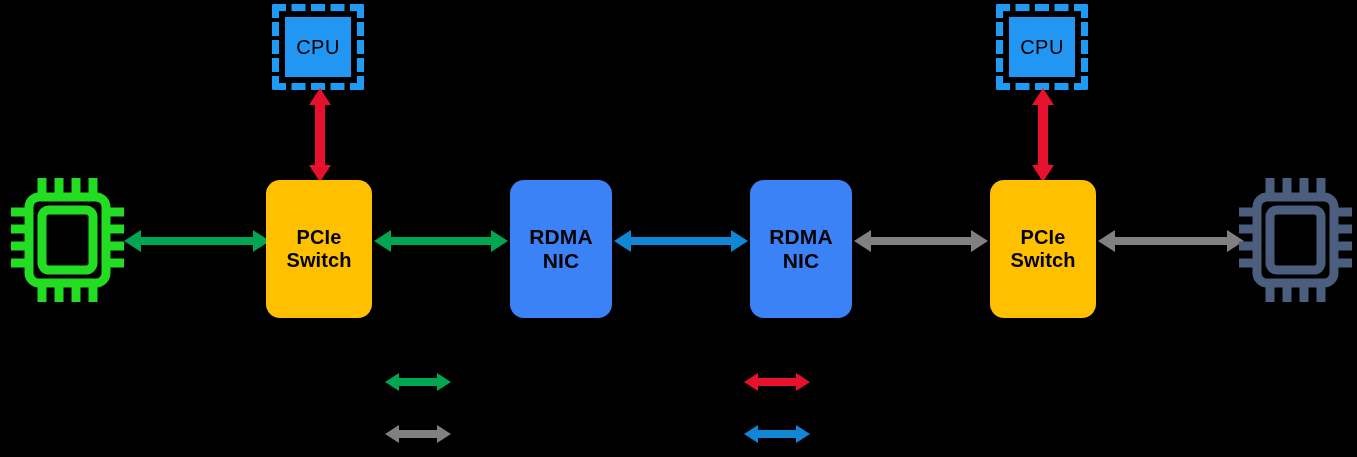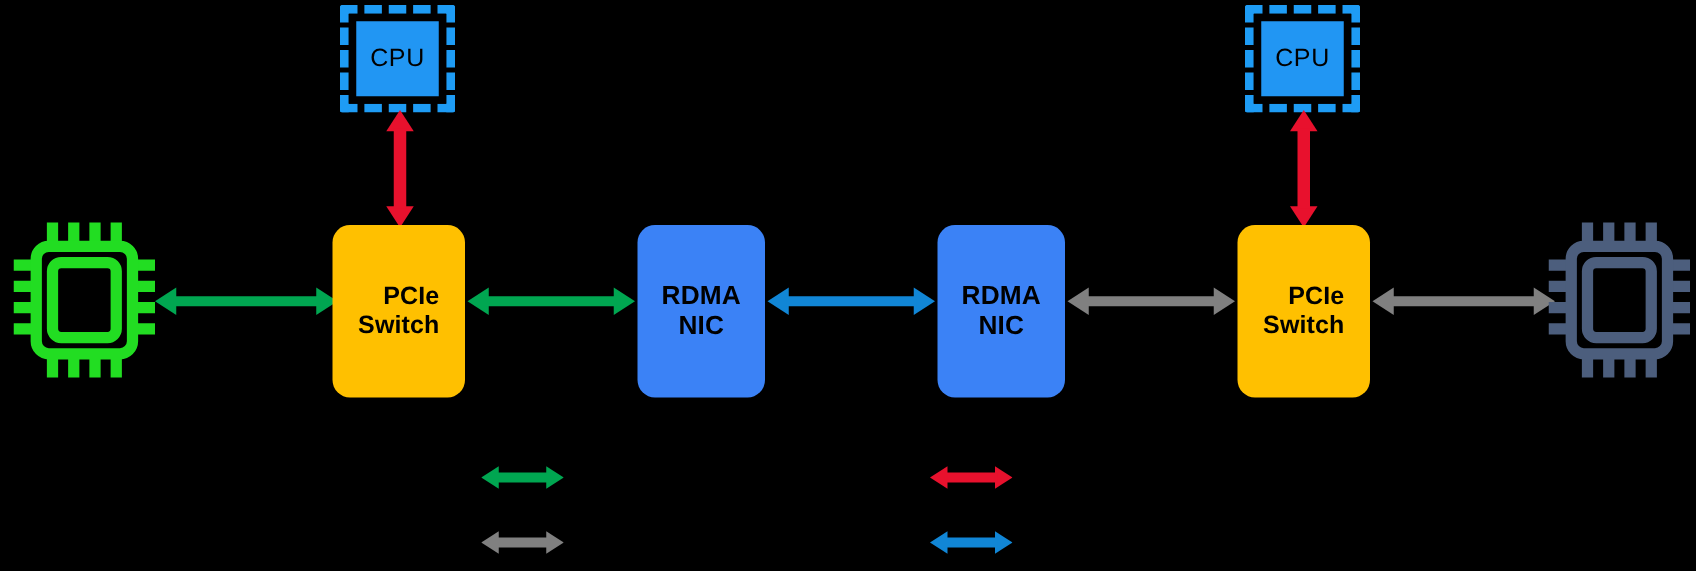--- a/index.html
+++ b/index.html
@@ -17,21 +17,21 @@
     display:flex;align-items:center;justify-content:center;
     text-align:center;
     border-radius:14px;
     color:#000000;
     font-weight:bold;
     line-height:1.14;
     letter-spacing:.1px;
     white-space:pre-line;
     box-sizing:border-box;
   }
-  .box.pcie{ background:#FFC000; font-size:20px;text-align:right; }
+  .box.pcie{ background:#FFC000; font-size:20px; }
   .box.nic { background:#3b82f6; font-size:21px; }
 
   
   .cpu-wrap{position:absolute;box-sizing:border-box;}
   .cpu-dash{
     position:absolute;left:0;top:0;right:0;bottom:0;
     border:7px dashed #1E9CF5;
     box-sizing:border-box;
     border-radius:2px;
   }

